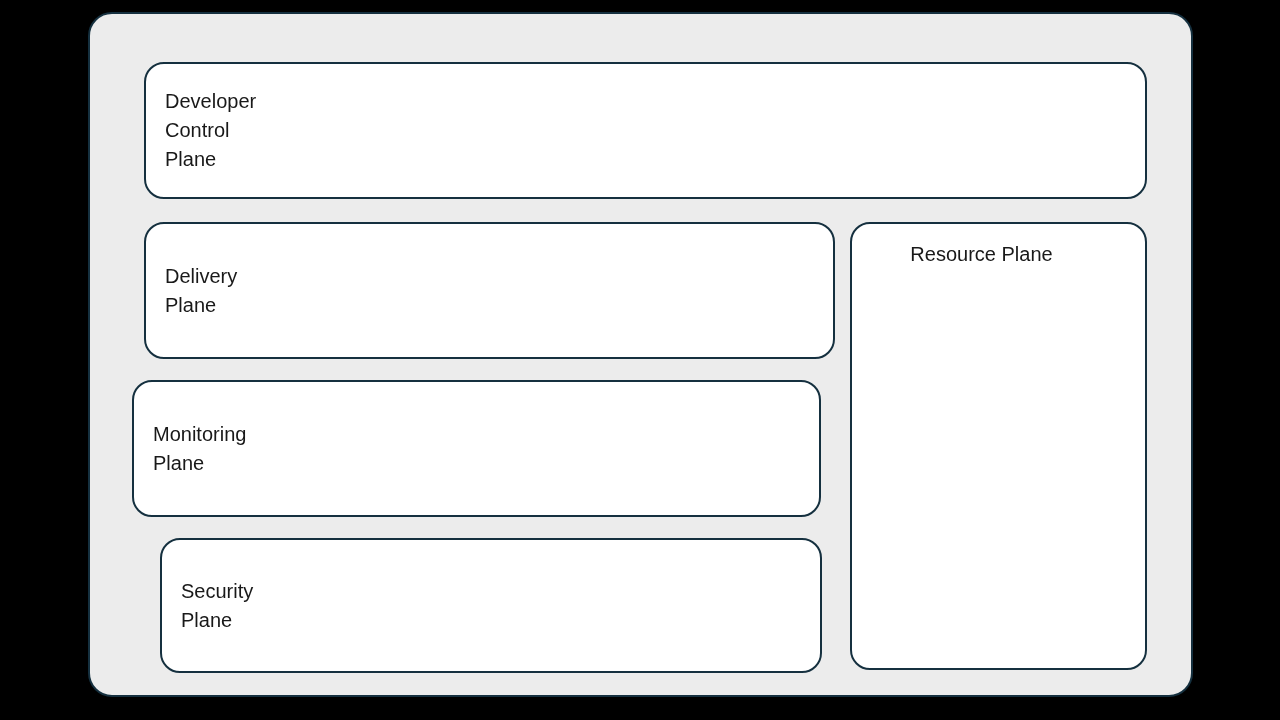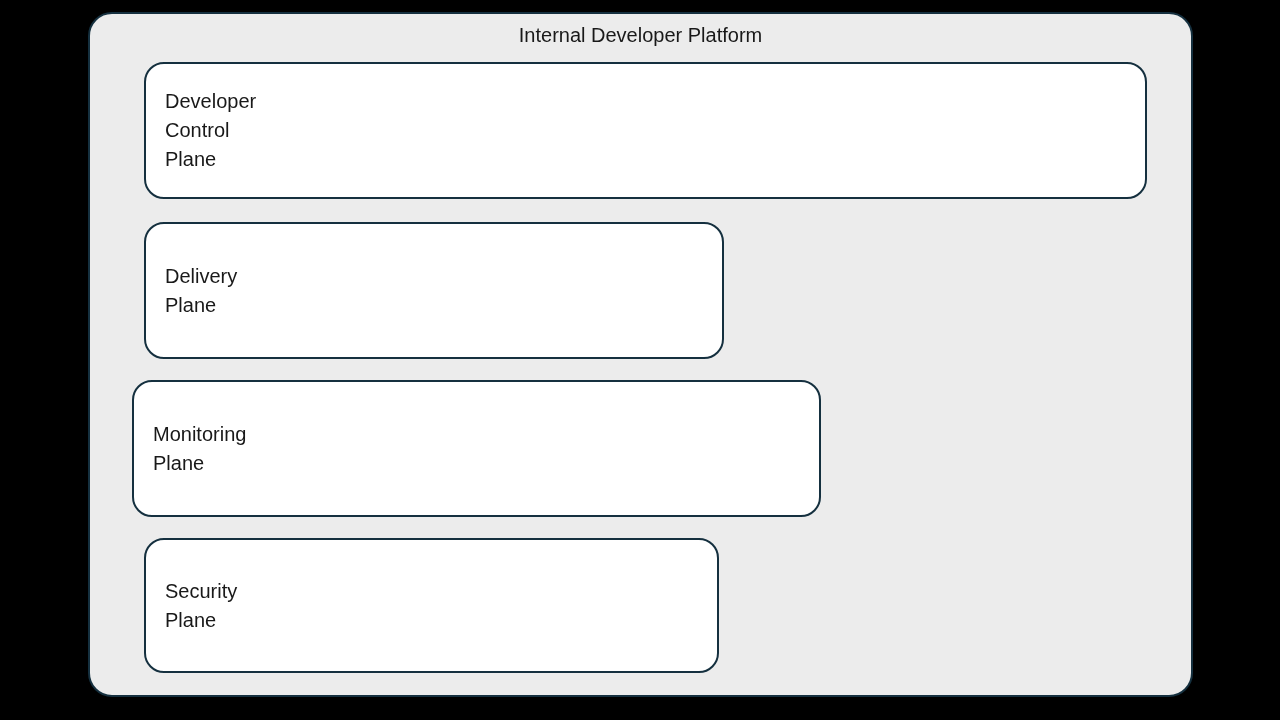--- a/index.html
+++ b/index.html
@@ -56,41 +56,40 @@
     padding-left: 19px;
     padding-right: 16px;
   }
   .plane-label {
     font-size: 20px;
     line-height: 29px;
     white-space: pre-line;
     color: var(--text);
   }
   .plane-developer-control { left: 54px; top: 48px;  width: 1003px; height: 137px; }
-  .plane-delivery          { left: 54px; top: 208px; width: 580px;  height: 137px; }
+  .plane-delivery          { left: 54px; top: 208px; width: 691px;  height: 137px; }
   .plane-monitoring        { left: 42px; top: 366px; width: 689px;  height: 137px; }
-  .plane-security          { left: 54px; top: 524px; width: 575px;  height: 135px; }
+  .plane-security          { left: 70px; top: 524px; width: 662px;  height: 135px; }
   .plane-resource          { left: 760px; top: 208px; width: 297px; height: 448px; }
   .plane-resource .plane-label-centered {
     display: block;
     margin-top: 16px;
     padding-right: 34px;
     text-align: center;
     font-size: 20px;
     line-height: 29px;
     color: var(--text);
   }
 </style>
 </head>
 <body>
 
 <div class="stage">
   <div class="canvas">
 
-    <div class="diagram-title">Internal Developer Platform</div>
 
     <div class="plane plane-left plane-developer-control">
       <span class="plane-label">Developer
 Control
 Plane</span>
     </div>
 
     <div class="plane plane-left plane-delivery">
       <span class="plane-label">Delivery
 Plane</span>
@@ -99,15 +98,18 @@
     <div class="plane plane-left plane-monitoring">
       <span class="plane-label">Monitoring
 Plane</span>
     </div>
 
     <div class="plane plane-left plane-security">
       <span class="plane-label">Security
 Plane</span>
     </div>
 
+    <div class="plane plane-resource">
+      <span class="plane-label-centered">Resource Plane</span>
+    </div>
 
   </div>
 </div>
 
 </body></html>

